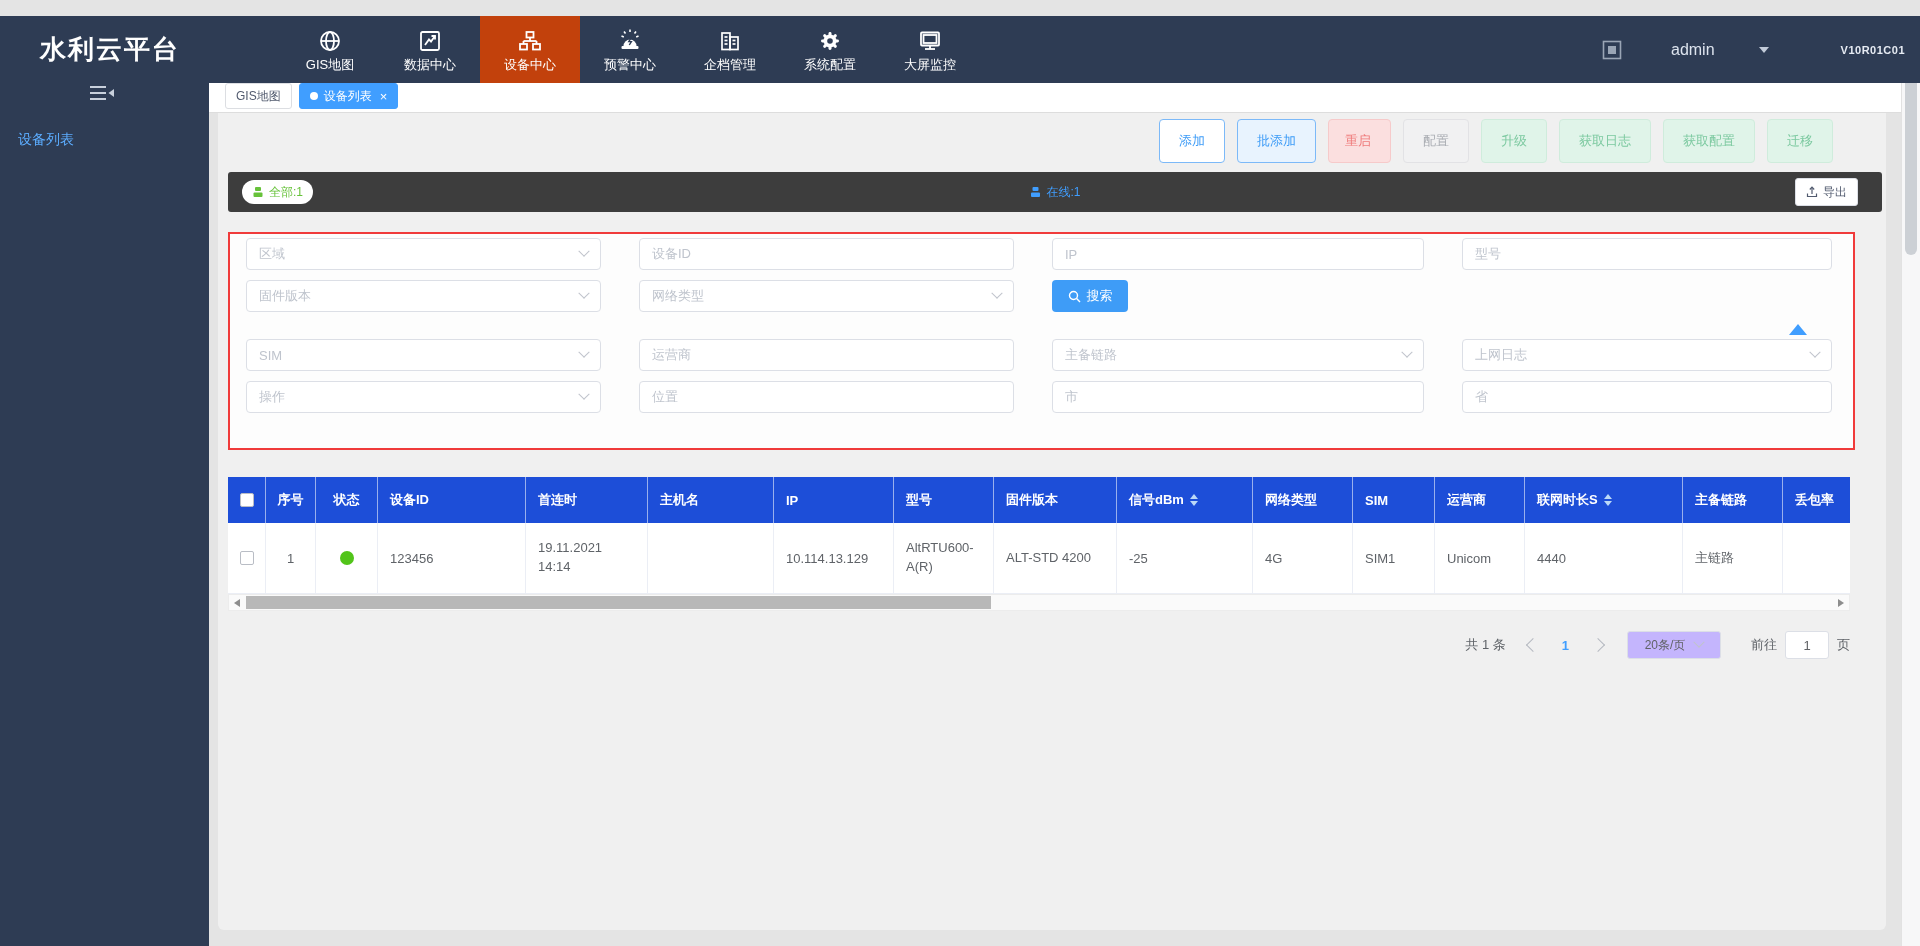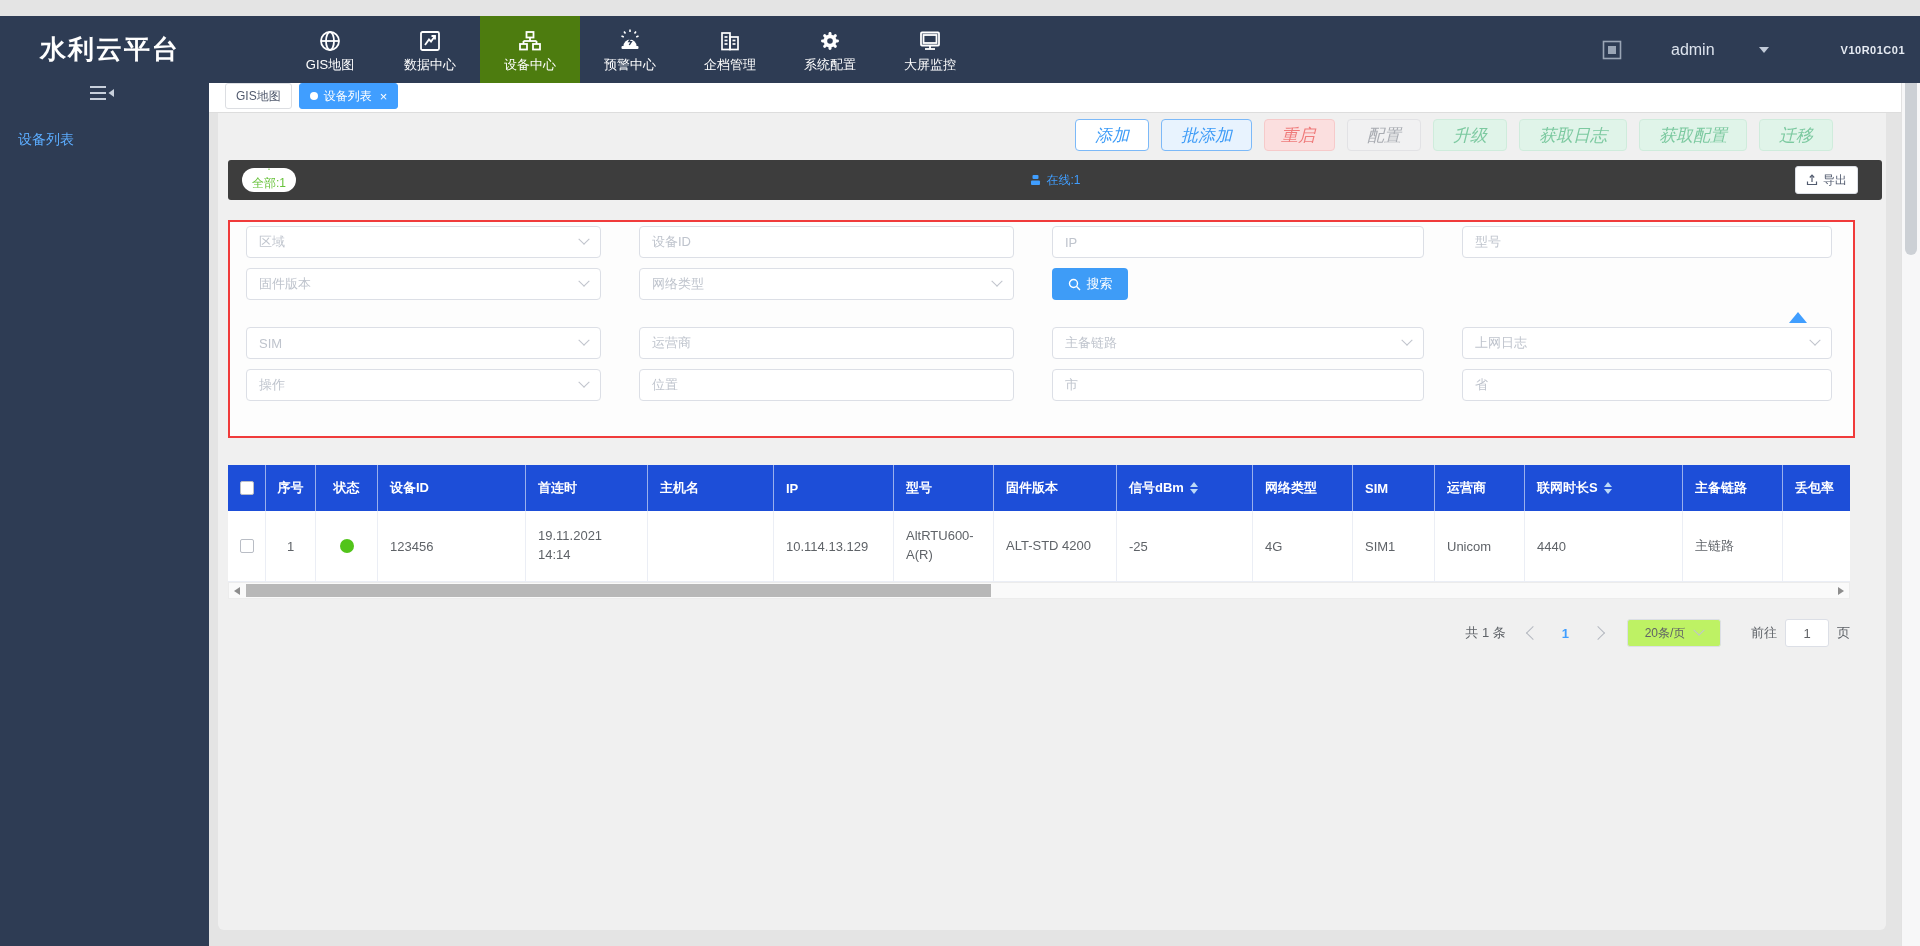--- a/index.html
+++ b/index.html
@@ -4,21 +4,21 @@
 <style>
   * { box-sizing: border-box; margin: 0; padding: 0; }
   html,body { width:1920px; height:946px; overflow:hidden; }
   body { font-family:"Liberation Sans","DejaVu Sans",sans-serif; background:#e4e4e4; position:relative; }
 
   
   .navbar { position:absolute; top:16px; left:0; width:1920px; height:67px; background:#2e3c54; display:flex; align-items:center; z-index:5; }
   .logo { width:209px; padding-left:40px; font-size:26px; font-weight:bold; color:#ffffff; letter-spacing:2px; white-space:nowrap; }
   .nav-menu { display:flex; height:67px; margin-left:71px; }
   .nav-item { width:100px; height:67px; display:flex; flex-direction:column; align-items:center; justify-content:center; gap:2px; color:#ffffff; cursor:pointer; }
-  .nav-item.active { background:#4d7c0f; }
+  .nav-item.active { background:#c2410c; }
   .nav-item .nlabel { font-size:13px; }
   .nicon { height:28px; display:flex; align-items:flex-end; justify-content:center; }
   .nav-right { margin-left:auto; display:flex; align-items:center; padding-right:15px;gap:36px; }
   .avatar-ic { margin-right:13px; display:flex; }
   .admin-name { color:#dde4ee; font-size:16px; }
   .caret-down { width:0; height:0; border-left:5px solid transparent; border-right:5px solid transparent; border-top:6px solid #c2cbd9; margin-left:8px; }
   .version { color:#e6ebf3; font-size:11px; font-weight:bold; margin-left:36px; letter-spacing:.5px; }
 
   
   .sidebar { position:absolute; top:67px; left:0; width:209px; height:879px; background:#2e3c54; }
@@ -30,30 +30,30 @@
   .tabstrip { height:46px; background:#ffffff; border-bottom:1px solid #dddddd; display:flex; align-items:flex-end; padding:0 0 3px 16px; gap:7px; }
   .tab { height:26px; padding:0 10px; display:flex; align-items:center; gap:6px; font-size:12px; border:1px solid #dcdee2; border-radius:3px; background:#ffffff; color:#515a6e; cursor:pointer; white-space:nowrap; }
   .tab.active { background:#409eff; border-color:#409eff; color:#ffffff; }
   .tab-dot { width:8px; height:8px; border-radius:50%; background:#ffffff; }
   .tab-close { font-size:13px; line-height:1; margin-left:2px; }
 
   .panel { margin:0 15px 0 9px; height:817px; background:#f0f0f0; border-radius:0 0 6px 6px; position:relative; overflow:hidden; }
 
   
   .toolbar { padding:6px 53px 0 0; display:flex; justify-content:flex-end; }
-  .btn { height:32px; padding:0 19px; margin-left:12px; border-radius:4px; font-size:17px; display:flex; align-items:center; border:1px solid transparent; cursor:pointer; white-space:nowrap;font-style:italic; }
+  .btn { height:44px; padding:0 19px; margin-left:12px; border-radius:4px; font-size:13px; display:flex; align-items:center; border:1px solid transparent; cursor:pointer; white-space:nowrap; }
   .b-primary-outline { background:#ffffff; border-color:#7cb9f8; color:#3e9cf7; }
   .b-primary-light  { background:#e8f3fe; border-color:#7cb9f8; color:#3e9cf7; }
   .b-danger-light   { background:#fbdfdf; border-color:#f6caca; color:#ef7b7b;padding-left:16px; }
   .b-info-light     { background:#f1f1f2; border-color:#e2e2e5; color:#a9acb2; }
   .b-success-light  { background:#e0f4e9; border-color:#cfecdc; color:#7cc9a0; }
 
   
   .statusbar { margin:9px 4px 0 10px; height:40px; background:#3d3d3d; border-radius:3px; display:flex; align-items:center; position:relative; }
-  .status-pill { margin-left:14px; height:24px; background:#ffffff; border-radius:12px; padding:0 10px; display:flex; align-items:center; gap:5px; color:#67c23a; font-size:12px; cursor:pointer;flex-direction:column; }
+  .status-pill { margin-left:14px; height:24px; background:#ffffff; border-radius:12px; padding:0 10px; display:flex; align-items:center; gap:5px; color:#67c23a; font-size:12px; cursor:pointer; }
   .status-online { position:absolute; left:50%; transform:translateX(-50%); display:flex; align-items:center; gap:5px; color:#409eff; font-size:12px; cursor:pointer; }
   .export-btn { margin-left:auto; margin-right:24px; height:28px; background:#ffffff; border:1px solid #dcdfe6; border-radius:3px; padding:0 10px; font-size:12px; color:#515a6e; display:flex; align-items:center; gap:5px; cursor:pointer; }
 
   
   .filterpanel { margin:20px 31px 0 10px; background:#fdfdfd; border:2px solid #f03b3b; padding:4px 16px 35px 16px; position:relative; }
   .f-row { display:grid; grid-template-columns:355px 375px 372px 370px; column-gap:38px; margin-bottom:10px; }
   .f-row.gap-top { margin-top:27px; }
   .f-field { height:32px; border:1px solid #dcdfe6; border-radius:4px; background:#ffffff; display:flex; align-items:center; padding:0 12px; font-size:13px; color:#bfc4cd; cursor:text; }
   .f-field .ph { flex:1; white-space:nowrap; overflow:hidden; }
   .chev { width:8px; height:8px; border-right:1.5px solid #c0c4cc; border-bottom:1.5px solid #c0c4cc; transform:rotate(45deg) translate(-2px,-2px); flex-shrink:0; }
@@ -84,21 +84,21 @@
   .tri-r { width:0; height:0; border-top:4px solid transparent; border-bottom:4px solid transparent; border-left:6px solid #8d8d8d; }
   .hs-thumb { position:absolute; top:1px; left:17px; width:745px; height:13px; background:#b8b8b8; cursor:grab; }
 
   
   .pagination { margin-top:20px; display:flex; align-items:center; justify-content:flex-end; padding-right:36px; font-size:13px; color:#5f6368; }
   .pg-total { margin-right:22px; }
   .pg-arrow { width:10px; height:10px; border-right:1.6px solid #b5b9c1; border-bottom:1.6px solid #b5b9c1; cursor:pointer; }
   .pg-prev { transform:rotate(135deg); margin-right:20px; }
   .pg-next { transform:rotate(-45deg); margin-left:20px; }
   .pg-num { color:#409eff; font-weight:bold; cursor:pointer; padding:0 4px; }
-  .pg-size { margin-left:24px; width:94px; height:28px; border:1px solid #dcdfe6; border-radius:3px; background:#bef264; display:flex; align-items:center; justify-content:center; gap:10px; font-size:12px; color:#606266; cursor:pointer; }
+  .pg-size { margin-left:24px; width:94px; height:28px; border:1px solid #dcdfe6; border-radius:3px; background:#c4b5fd; display:flex; align-items:center; justify-content:center; gap:10px; font-size:12px; color:#606266; cursor:pointer; }
   .pg-goto { margin-left:30px; display:flex; align-items:center; gap:8px; }
   .pg-input { width:44px; height:28px; border:1px solid #dcdfe6; border-radius:3px; background:#ffffff; display:flex; align-items:center; justify-content:center; font-size:13px; color:#606266; cursor:text; }
 
   
   .vscroll { position:absolute; right:0; top:67px; width:19px; height:879px; background:#f7f7f8; border-left:1px solid #e2e2e2; }
   .vs-thumb { position:absolute; top:3px; left:3px; width:12px; height:185px; border-radius:6px; background:#ccd0d5; cursor:grab; }
 
   svg { display:block; }
 </style>
 </head>

